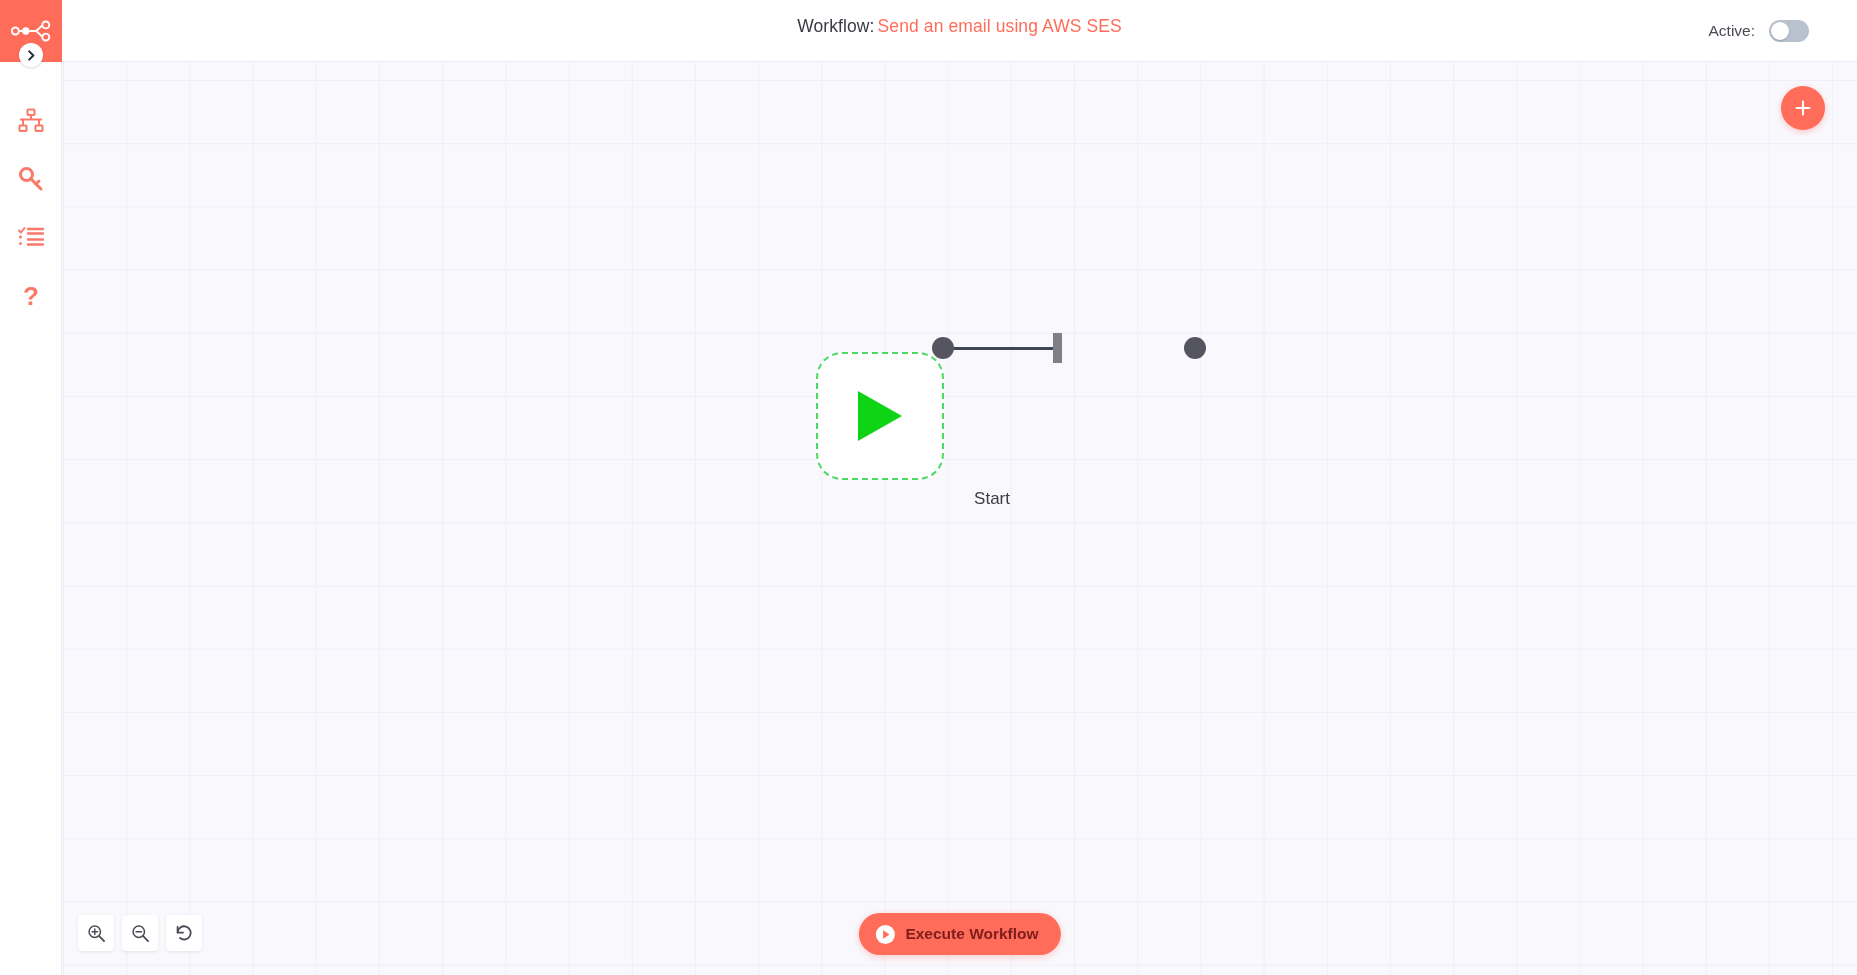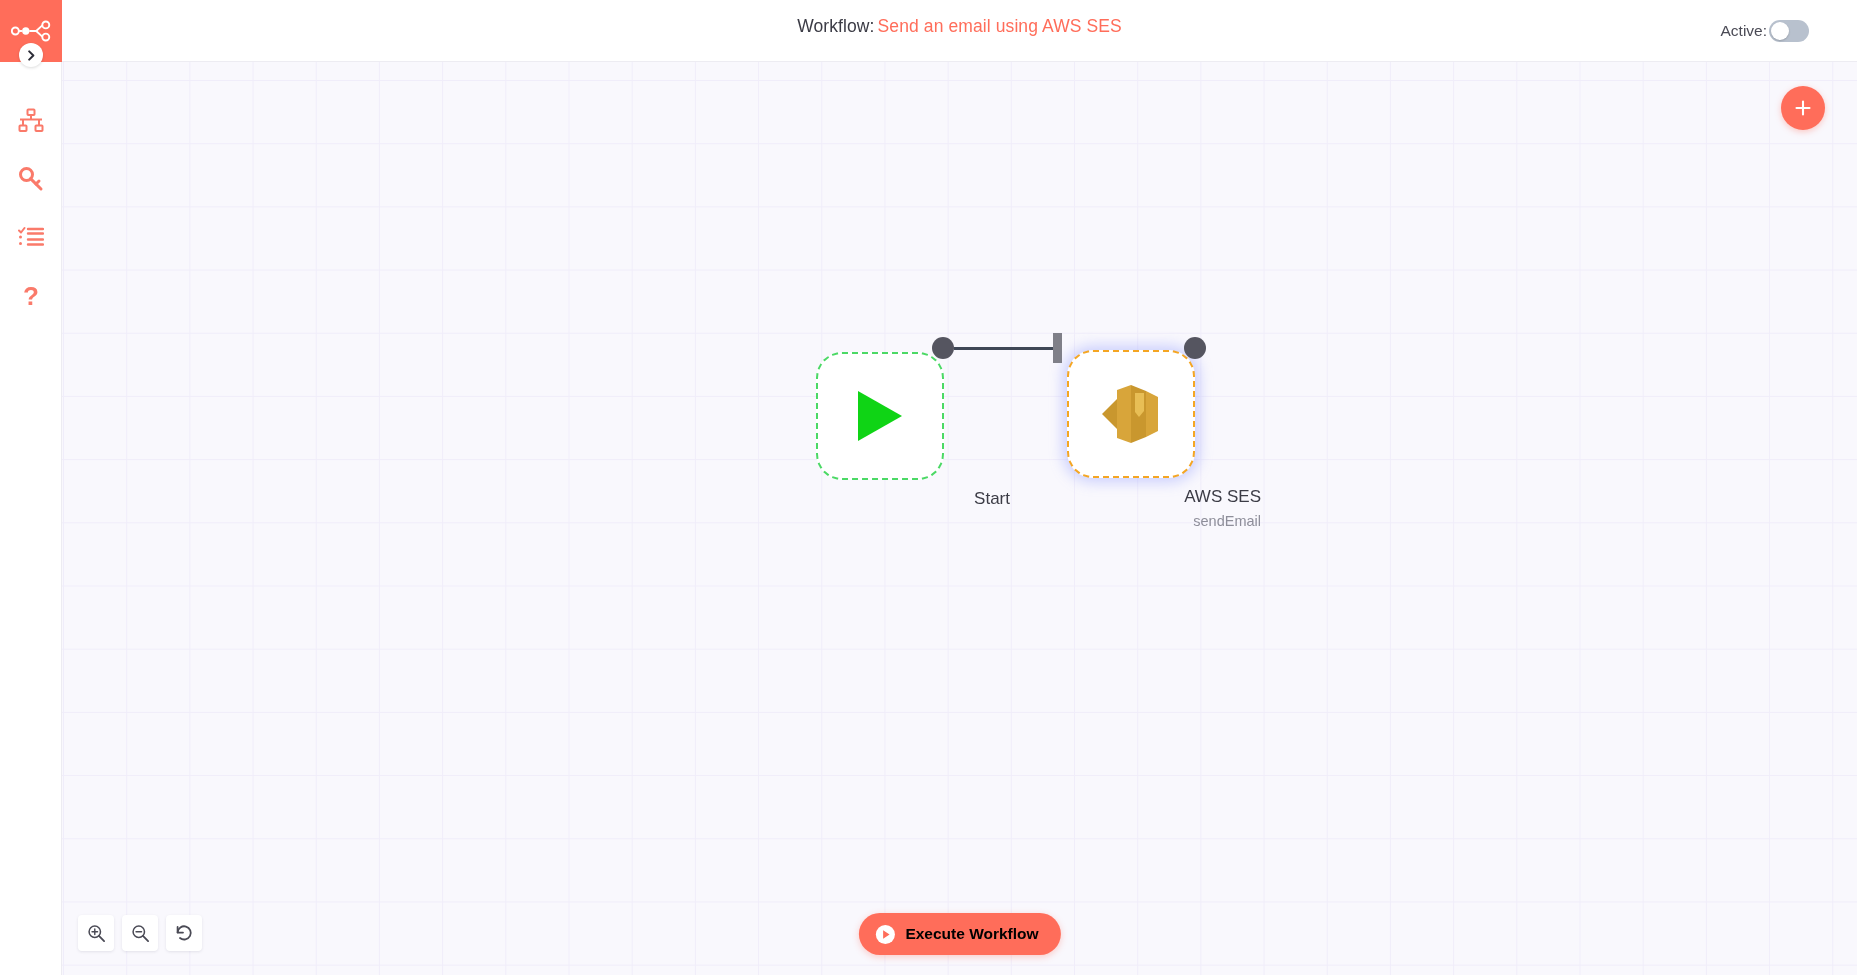--- a/index.html
+++ b/index.html
@@ -49,21 +49,21 @@
     margin-left: 3px;
   }
 
   .active-wrap {
     position: absolute;
     right: 48px;
     top: 0;
     height: 62px;
     display: flex;
     align-items: center;
-    gap: 2px;
+    gap: 14px;
   }
   .active-label {
     font-size: 15.5px;
     color: #4a4a55;
     white-space: nowrap;
   }
   .toggle {
     width: 40px;
     height: 22px;
     border-radius: 11px;
@@ -264,21 +264,21 @@
   .execute-btn {
     position: absolute;
     left: 50%;
     transform: translateX(-50%);
     bottom: 20px;
     height: 42px;
     padding: 0 22px 0 16px;
     border-radius: 21px;
     background: #ff6d5a;
     border: none;
-    color: #000000;
+    color: #7f1d1d;
     font-size: 15.5px;
     font-weight: bold;
     font-family: "Liberation Sans", "DejaVu Sans", sans-serif;
     display: flex;
     align-items: center;
     gap: 10px;
     cursor: pointer;
     z-index: 25;
     box-shadow: 0 2px 7px rgba(255,109,90,.32);
     white-space: nowrap;
@@ -378,33 +378,20 @@
       <svg width="52" height="56" viewBox="0 0 52 56">
         <path d="M4 3 L48 28 L4 53 Z" fill="#0fd415"></path>
       </svg>
       <div class="node-caption">
         <div class="node-title">Start</div>
       </div>
     </div>
     <div class="endpoint-dot" style="left:870px; top:275px;"></div>
 
     <div class="endpoint-rect" style="left:991px; top:271px;"></div>
-    <div class="node node-ses">
-      <svg width="62" height="66" viewBox="0 0 62 66">
-        <path d="M2 33 L17 18 L17 48 Z" fill="#c9972e"></path>
-        <path d="M17 9 L31 4 L31 62 L17 57 Z" fill="#d8a53a"></path>
-        <path d="M31 4 L46 10 L46 56 L31 62 Z" fill="#c9972e"></path>
-        <path d="M35 12 L44 12 L44 30 L39 36 L35 31 Z" fill="#e8be55"></path>
-        <path d="M46 10 L58 16 L58 50 L46 56 Z" fill="#d8a53a"></path>
-      </svg>
-      <div class="node-caption">
-        <div class="node-title">AWS SES</div>
-        <div class="node-sub">sendEmail</div>
-      </div>
-    </div>
     <div class="endpoint-dot" style="left:1122px; top:275px;"></div>
 
     <div class="zoom-controls">
       <button class="zoom-btn">
         <svg width="19" height="19" viewBox="0 0 20 20">
           <circle cx="8.2" cy="8.2" r="6" fill="none" stroke="#4a4a55" stroke-width="1.6"></circle>
           <path d="M12.6 12.6 L18 18" stroke="#4a4a55" stroke-width="1.9" stroke-linecap="round"></path>
           <path d="M8.2 5.3 V11.1 M5.3 8.2 H11.1" stroke="#4a4a55" stroke-width="1.5" stroke-linecap="round"></path>
         </svg>
       </button>

